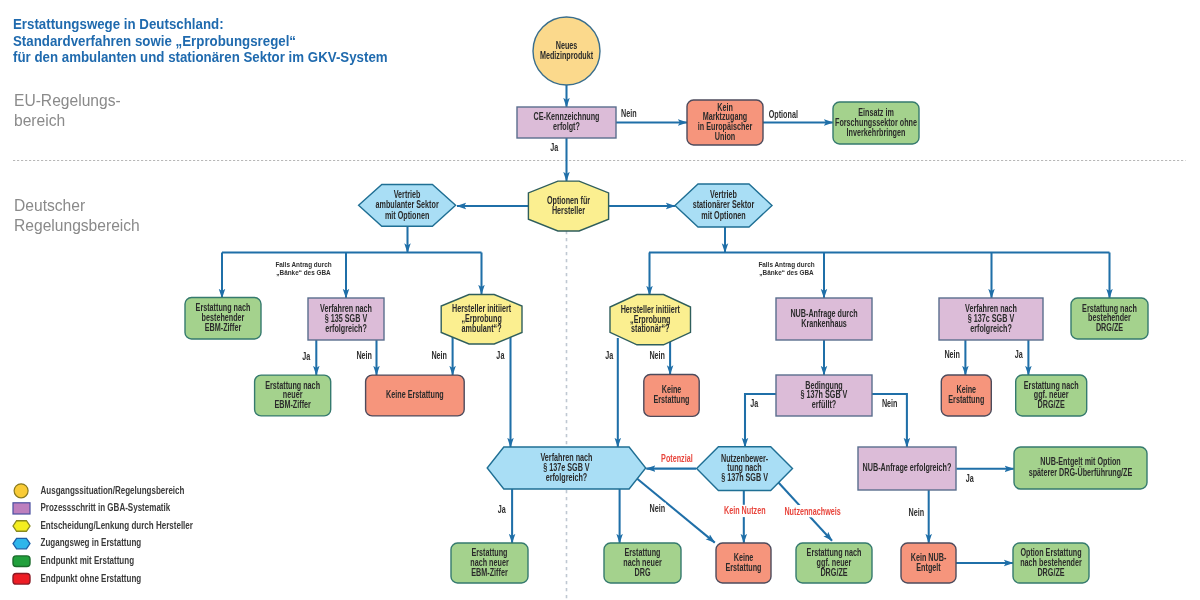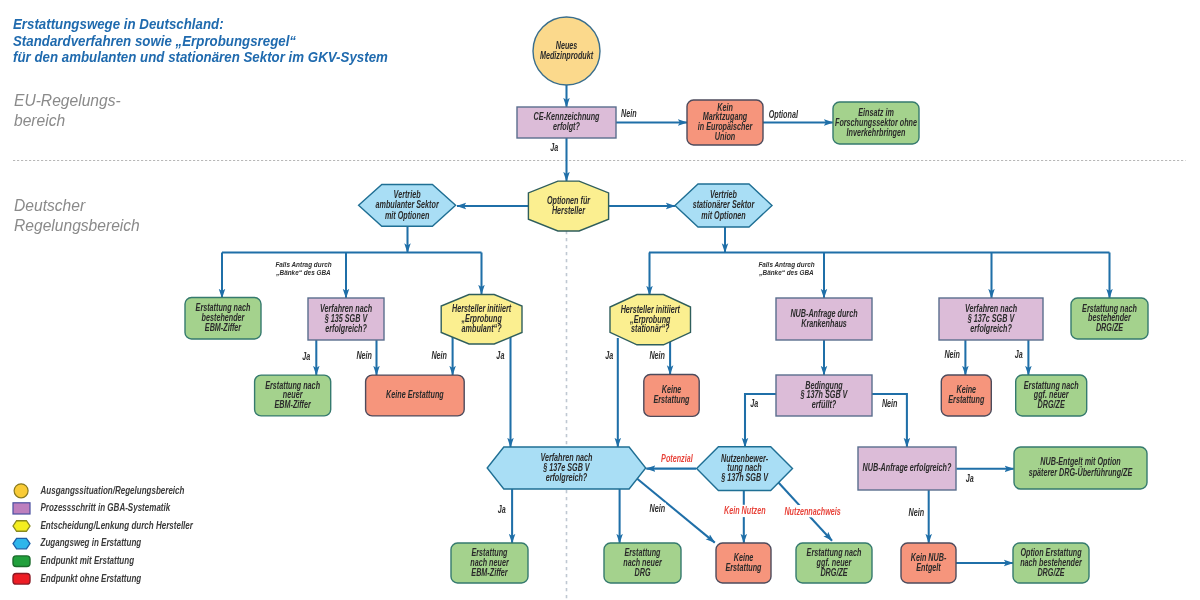--- a/index.html
+++ b/index.html
@@ -1,18 +1,18 @@
 <!DOCTYPE html>
 <html><head>
 <meta charset="utf-8">
 <title>Erstattungswege in Deutschland</title>
 <style>
   html,body{margin:0;padding:0;background:#ffffff;}
   body{width:1200px;height:600px;overflow:hidden;font-family:"Liberation Sans",sans-serif;}
-  #stage{position:relative;width:1029px;height:600px;background:#fff;font-style:italic;}
+  #stage{position:relative;width:1029px;height:600px;background:#fff;}
   svg#chart{position:absolute;left:0;top:0;width:1200px;height:600px;display:block;}
   text{font-family:"Liberation Sans",sans-serif;}
   h1.ttl{position:absolute;left:13px;top:16.0px;margin:0;font-weight:bold;font-size:14.9px;line-height:16.65px;
         color:#1F6AAE;white-space:nowrap;transform:scaleX(0.893);transform-origin:0 0;}
     .sec{position:absolute;font-size:17.3px;line-height:20px;color:#8A8A8A;white-space:nowrap;
        transform:scaleX(0.903);transform-origin:0 0;}
   .sec-eu{left:14px;top:89.5px;}
   .sec-de{left:14px;top:195.3px;}
     .nodetxt{font-size:10.1px;font-weight:bold;fill:#2B2B2B;}
     .edgelbl{font-size:10.1px;font-weight:bold;fill:#2F2F2F;}

